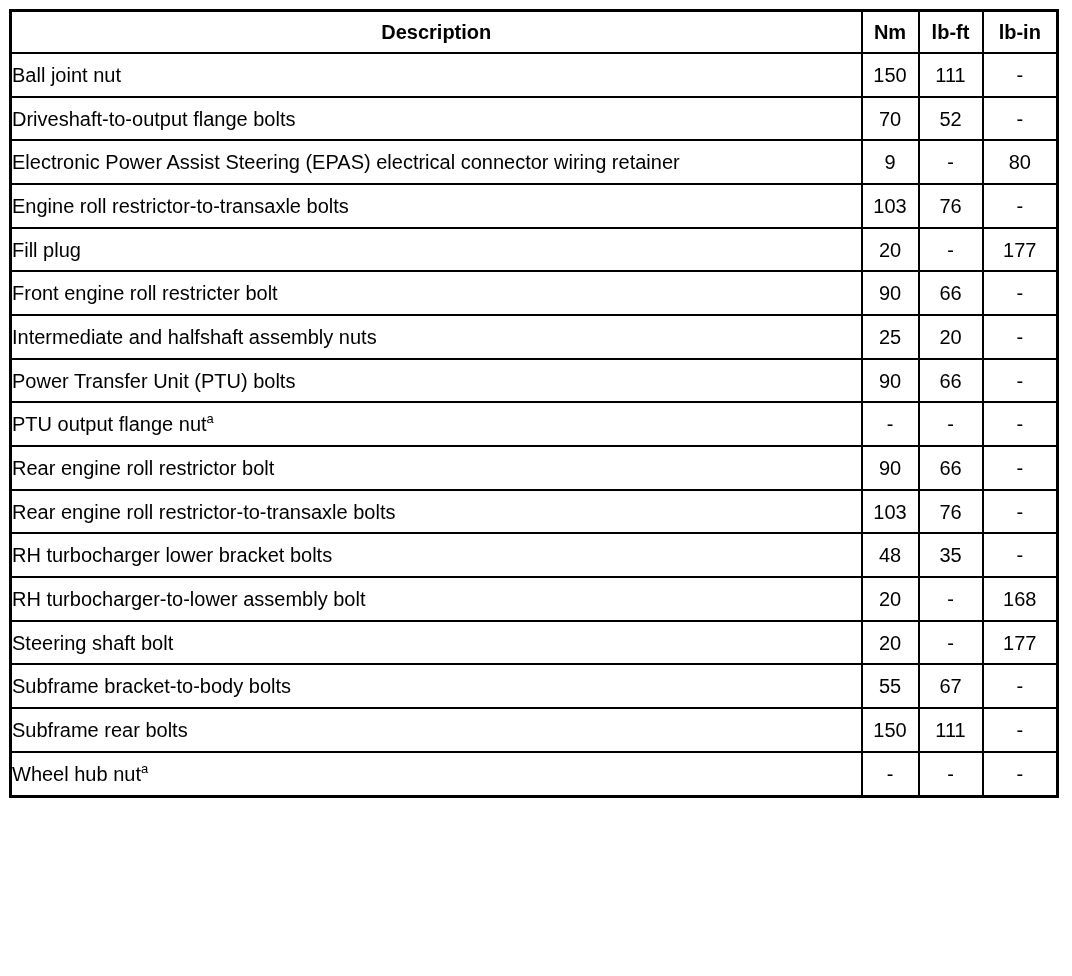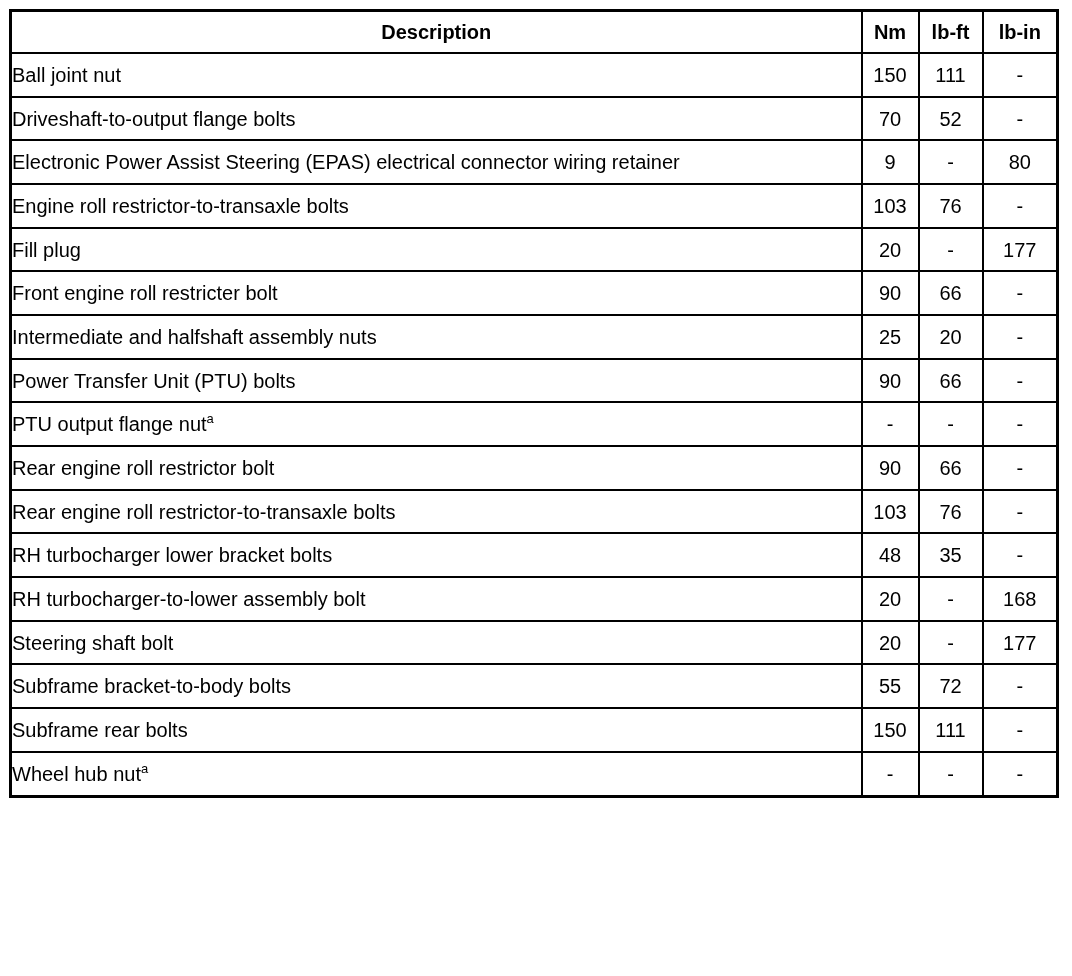--- a/index.html
+++ b/index.html
@@ -156,21 +156,21 @@
       </tr>
       <tr>
         <td class="d"><span>Steering shaft bolt</span><sup></sup></td>
         <td class="n">20</td>
         <td class="n">-</td>
         <td class="n">177</td>
       </tr>
       <tr>
         <td class="d"><span>Subframe bracket-to-body bolts</span><sup></sup></td>
         <td class="n">55</td>
-        <td class="n">72</td>
+        <td class="n">67</td>
         <td class="n">-</td>
       </tr>
       <tr>
         <td class="d"><span>Subframe rear bolts</span><sup></sup></td>
         <td class="n">150</td>
         <td class="n">111</td>
         <td class="n">-</td>
       </tr>
       <tr>
         <td class="d"><span>Wheel hub nut</span><sup>a</sup></td>

